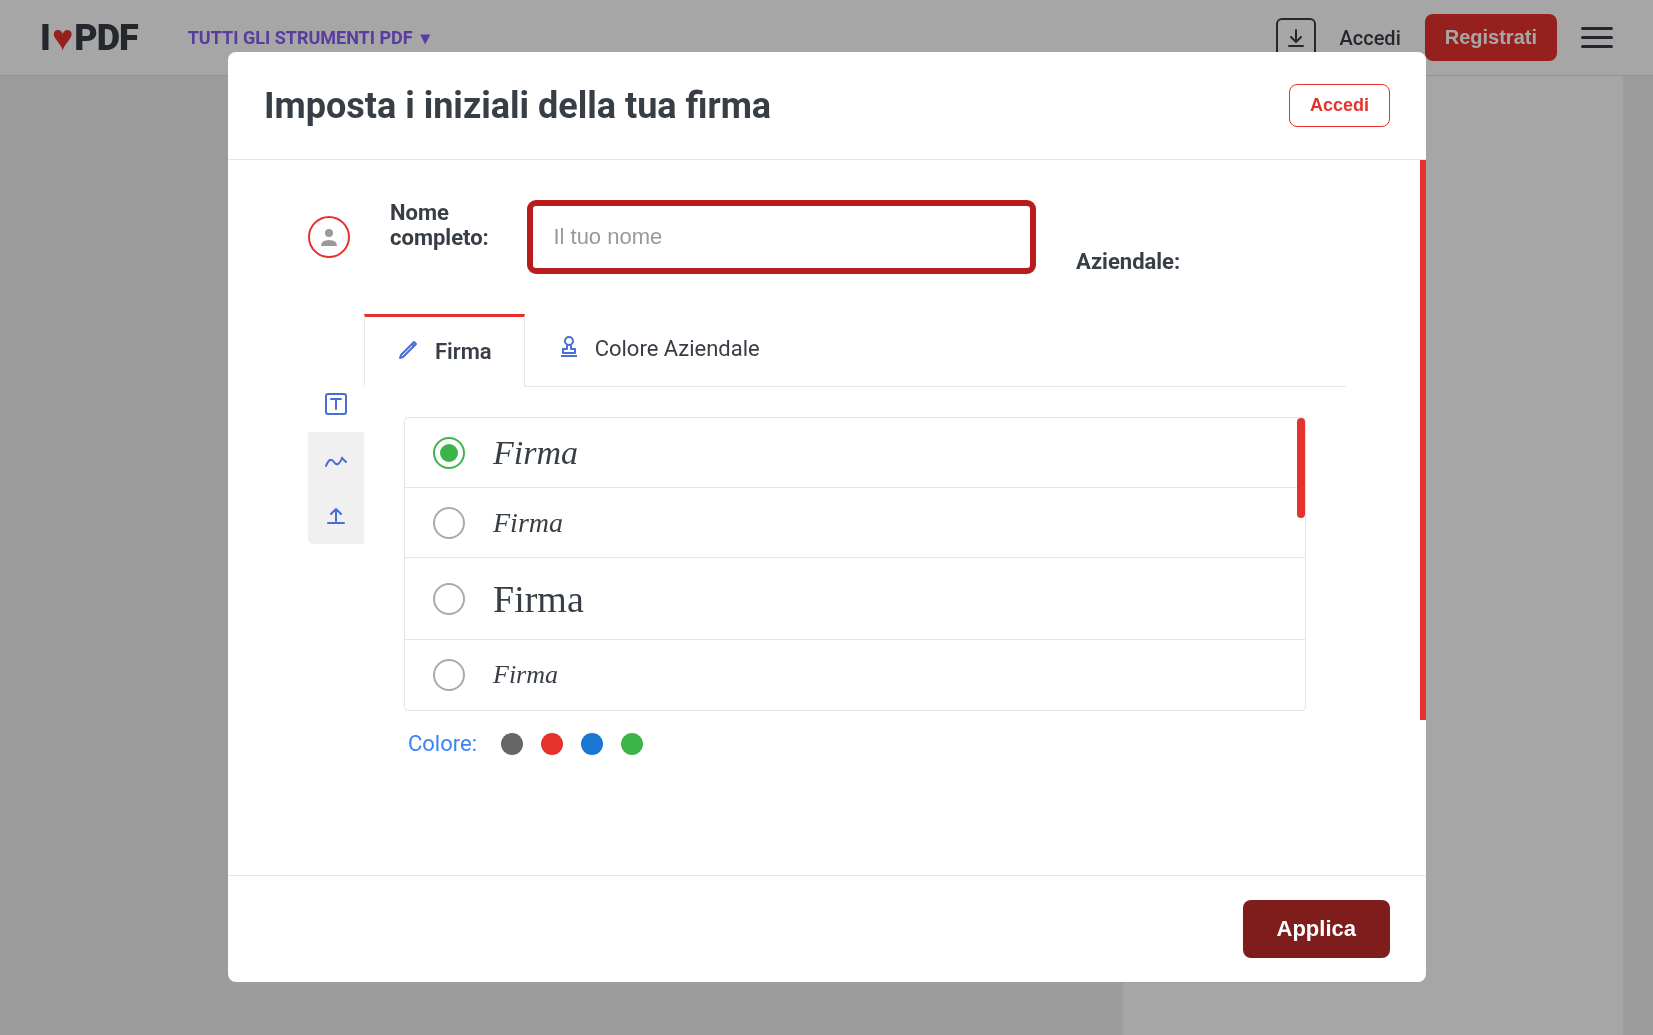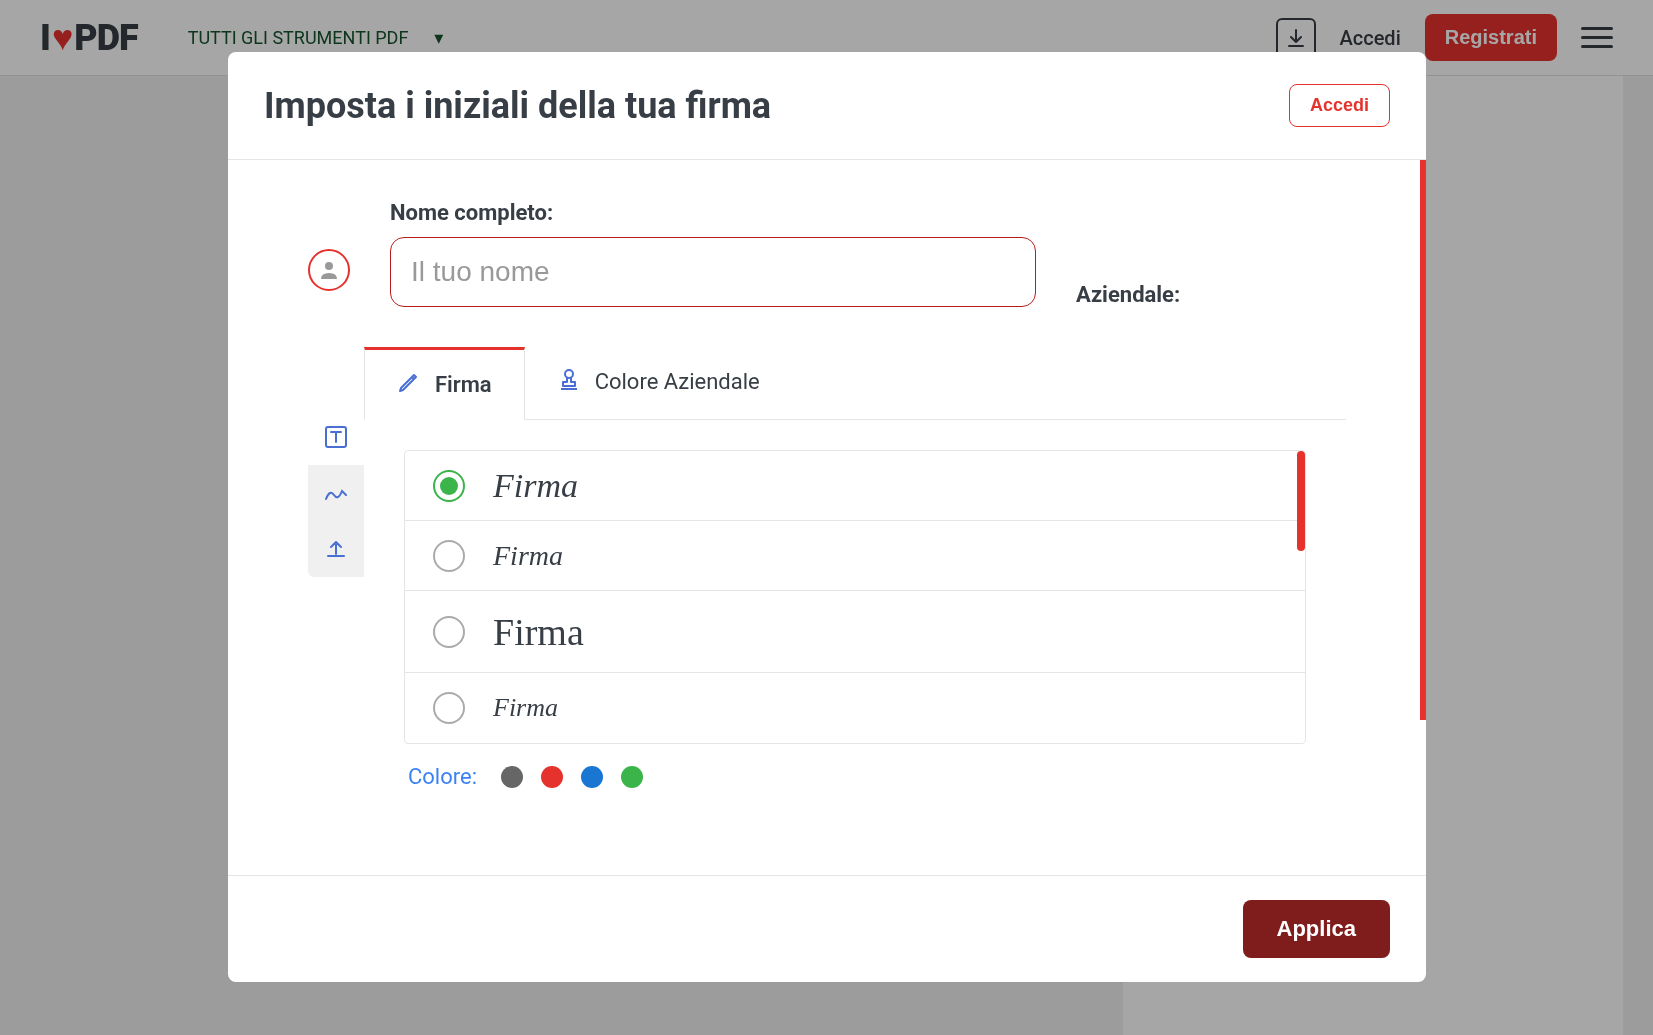--- a/index.html
+++ b/index.html
@@ -43,25 +43,25 @@
     
     .logo-heart {
       color: #e5322d;
       font-size: 36px;
       margin: 0 2px;
     }
     
     .tools-dropdown {
       margin-left: 50px;
       font-size: 18px;
-      font-weight: 400;
-      color: #14532d;
-      display: flex;
-      align-items: center;
-      gap: 26px;
+      font-weight: 700;
+      color: #8b5cf6;
+      display: flex;
+      align-items: center;
+      gap: 8px;
     }
     
     .header-right {
       display: flex;
       align-items: center;
       gap: 24px;
     }
     
     .download-icon-box {
       width: 40px;
@@ -198,43 +198,43 @@
       border: 2px solid #e5322d;
       border-radius: 50%;
       display: flex;
       align-items: center;
       justify-content: center;
       margin-bottom: 16px;
     }
     
     .form-group {
       display: flex;
-      flex-direction: column;
+      flex-direction: row;
       gap: 12px;
     }
     
     .form-group-name {
       flex: 1;
     }
     
     .form-group-initials {
       width: 270px;
     }
     
     .form-label {
       font-size: 22px;
       font-weight: 700;
       color: #383e45;
     }
     
     .form-input {
       padding: 18px 20px;
-      border: 1px solid #b91c1c;
-      border-radius: 14px;
-      font-size: 28px;
+      border: 6px solid #b91c1c;
+      border-radius: 9px;
+      font-size: 22px;
       color: #383e45;
       width: 100%;
     }
     
     .form-input::placeholder {
       color: #999;
     }
     
     
     .tabs-container {

